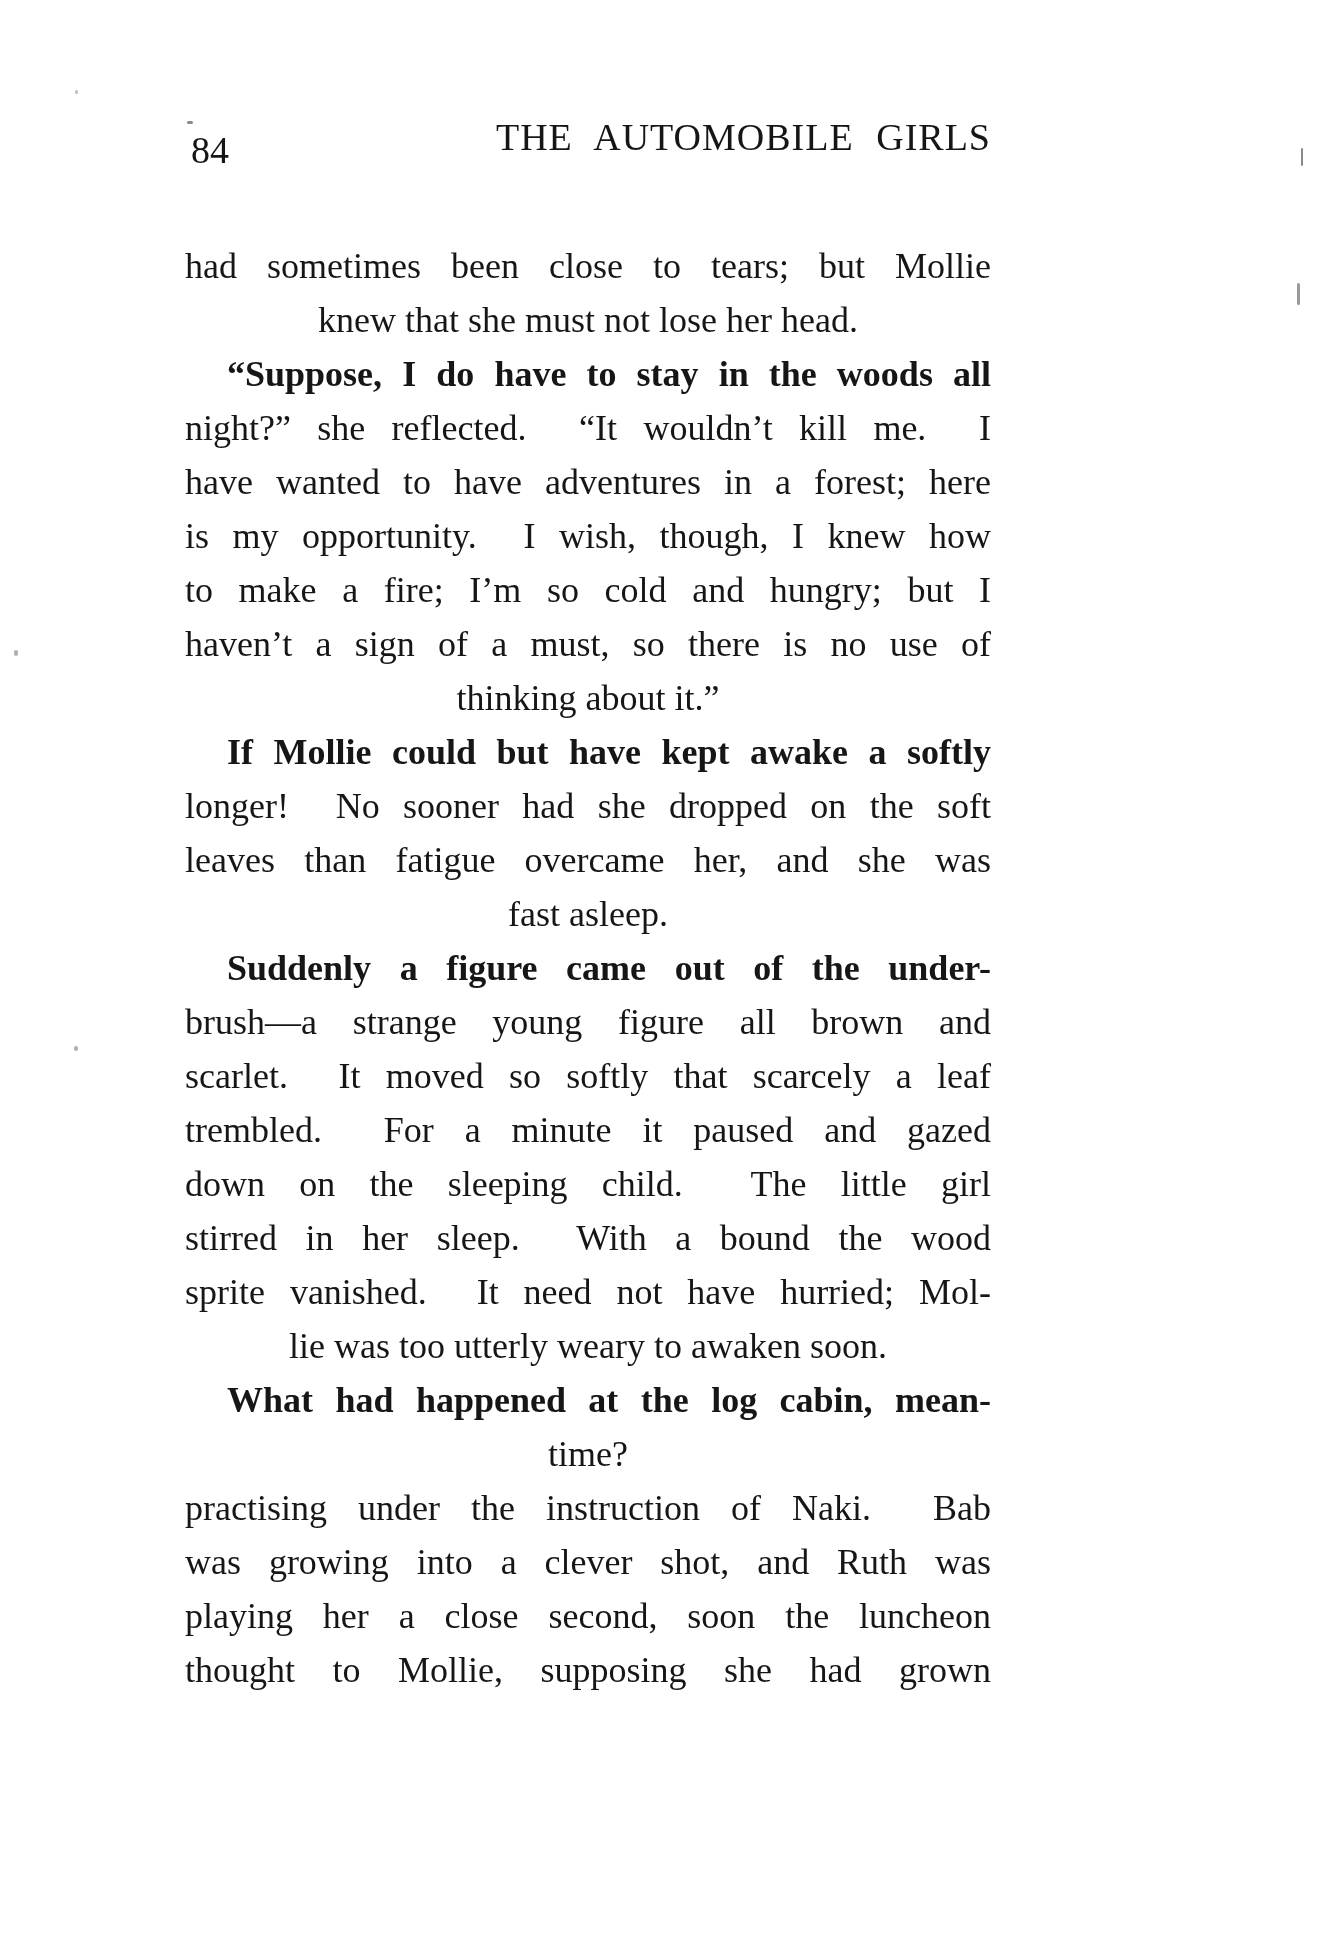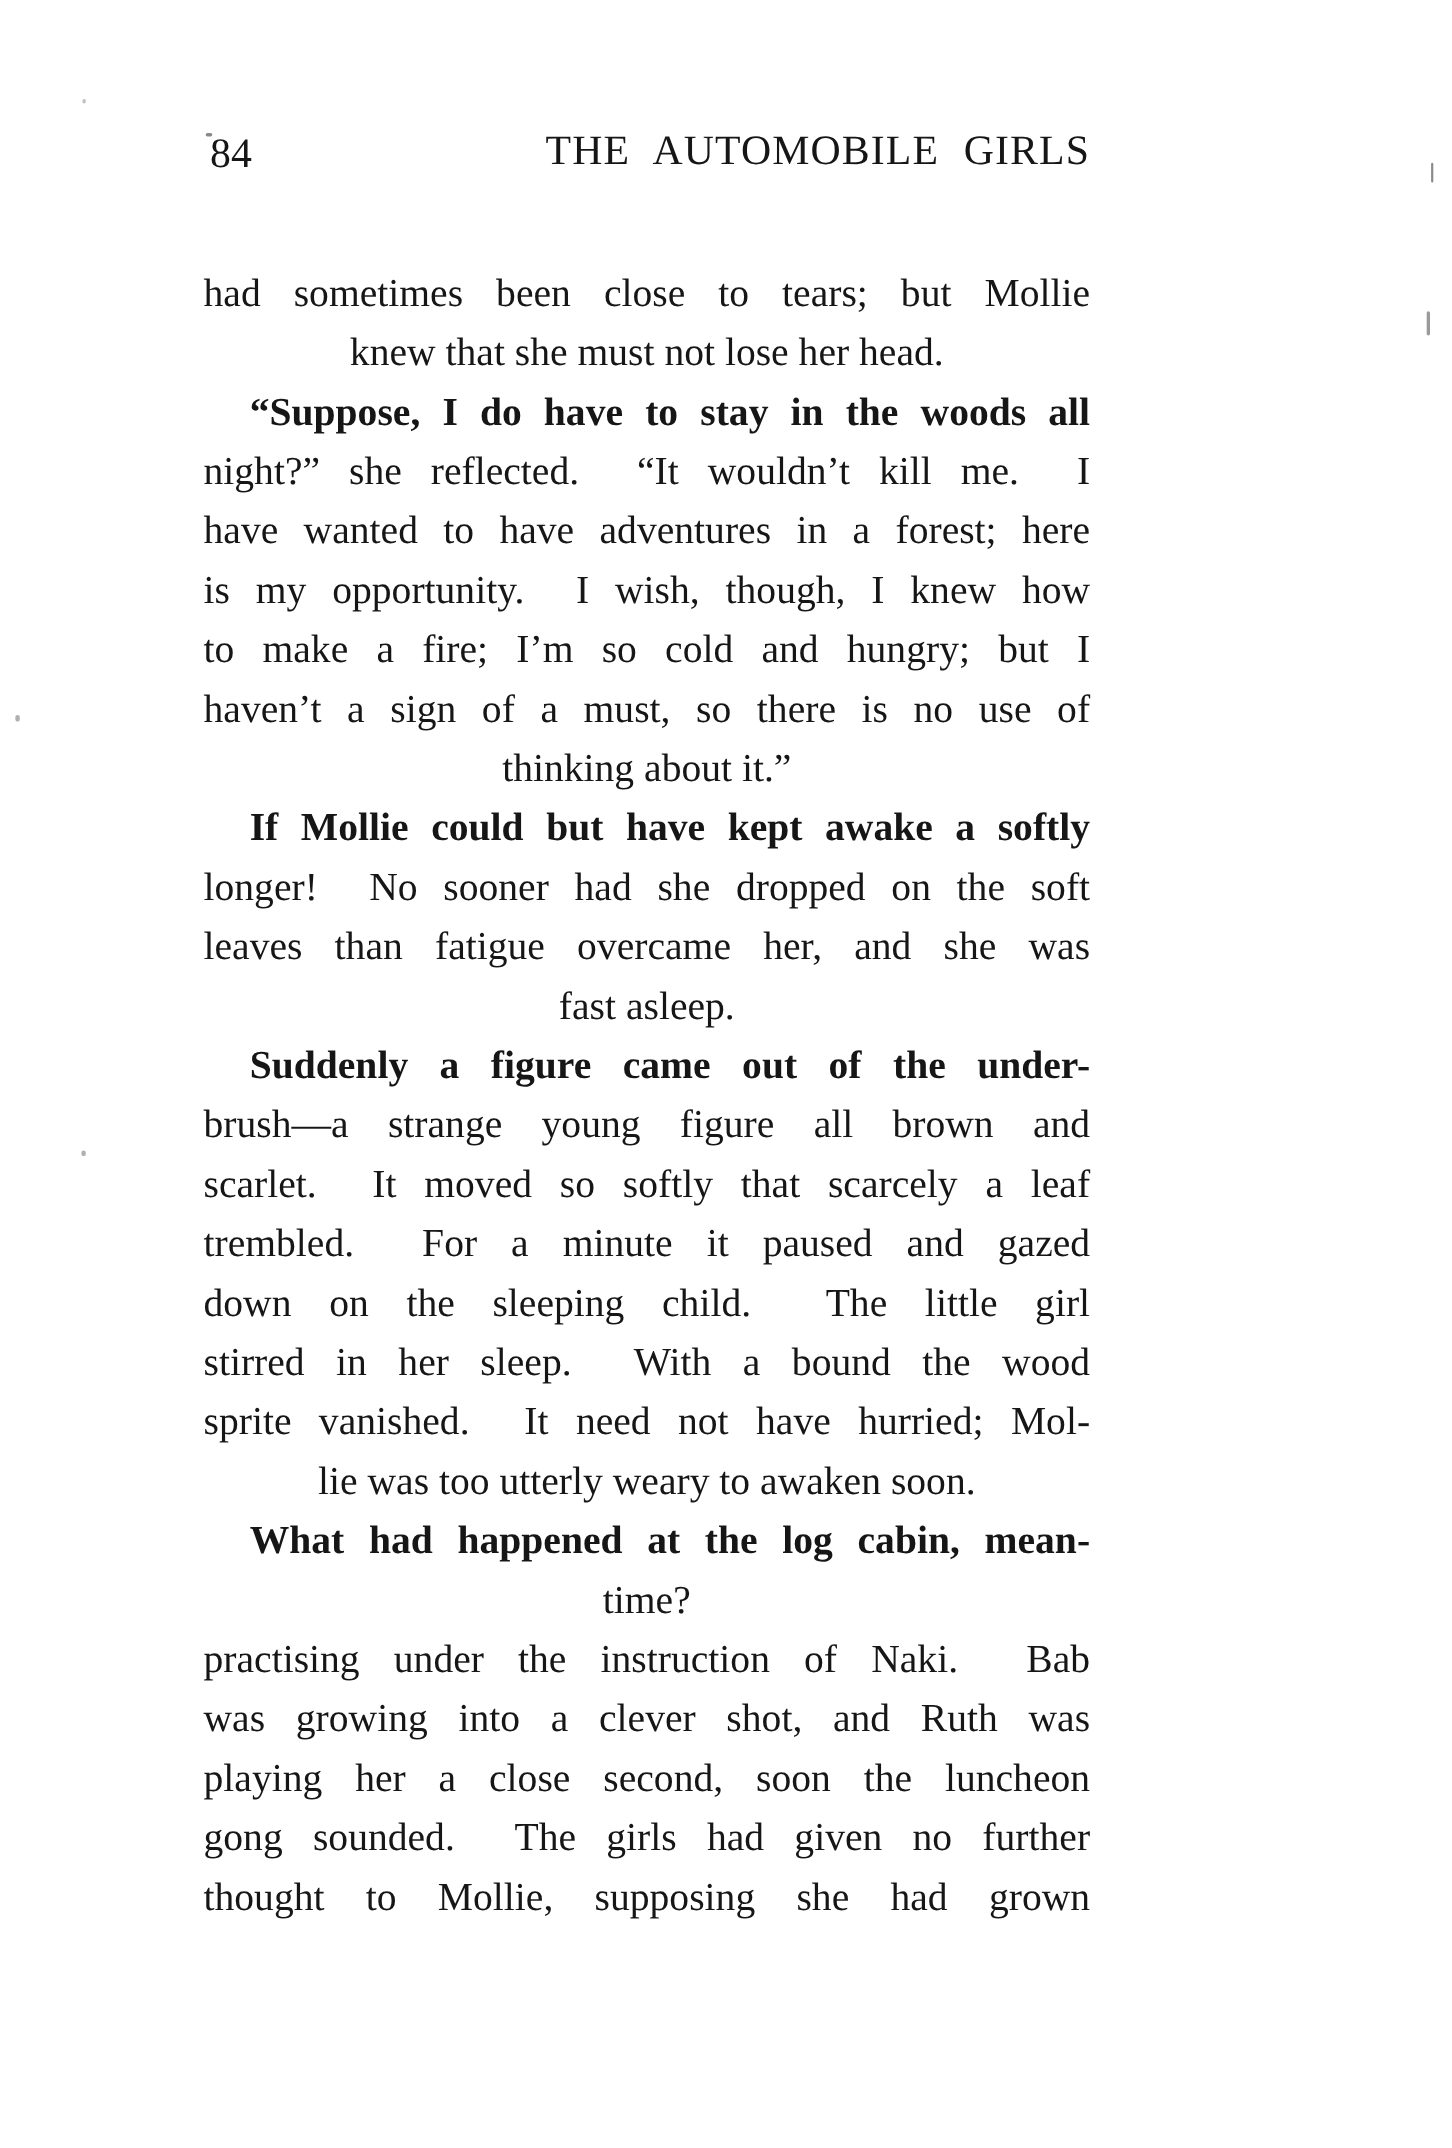--- a/index.html
+++ b/index.html
@@ -19,21 +19,21 @@
   .page-header {
     position: absolute;
     top: 112px;
     left: 185px;
     width: 806px;
     height: 56px;
   }
   .page-number {
     position: absolute;
     left: 6px;
-    top: 7px;
+    top: 17px;
     font-size: 38px;
     line-height: 42px;
   }
   .running-title {
     display: block;
     width: 100%;
     text-align: right;
     font-size: 38px;
     line-height: 50px;
     letter-spacing: 1px;
@@ -102,21 +102,20 @@
       <div class="line justify">trembled.&nbsp; For a minute it paused and gazed</div>
       <div class="line justify">down on the sleeping child.&nbsp; The little girl</div>
       <div class="line justify">stirred in her sleep.&nbsp; With a bound the wood</div>
       <div class="line justify">sprite vanished.&nbsp; It need not have hurried; Mol-</div>
       <div class="line">lie was too utterly weary to awaken soon.</div>
       <div class="line indent justify">What had happened at the log cabin, mean-</div>
       <div class="line">time?</div>
       <div class="line justify">practising under the instruction of Naki.&nbsp; Bab</div>
       <div class="line justify">was growing into a clever shot, and Ruth was</div>
       <div class="line justify">playing her a close second, soon the luncheon</div>
-      <div class="line justify">gong sounded.&nbsp; The girls had given no further</div>
       <div class="line justify">thought to Mollie, supposing she had grown</div>
     </main>
 
   <span class="artifact a1"></span>
   <span class="artifact a2"></span>
   <span class="artifact a3"></span>
   <span class="artifact a4"></span>
   <span class="artifact a5"></span>
   <span class="artifact a6"></span>
 

